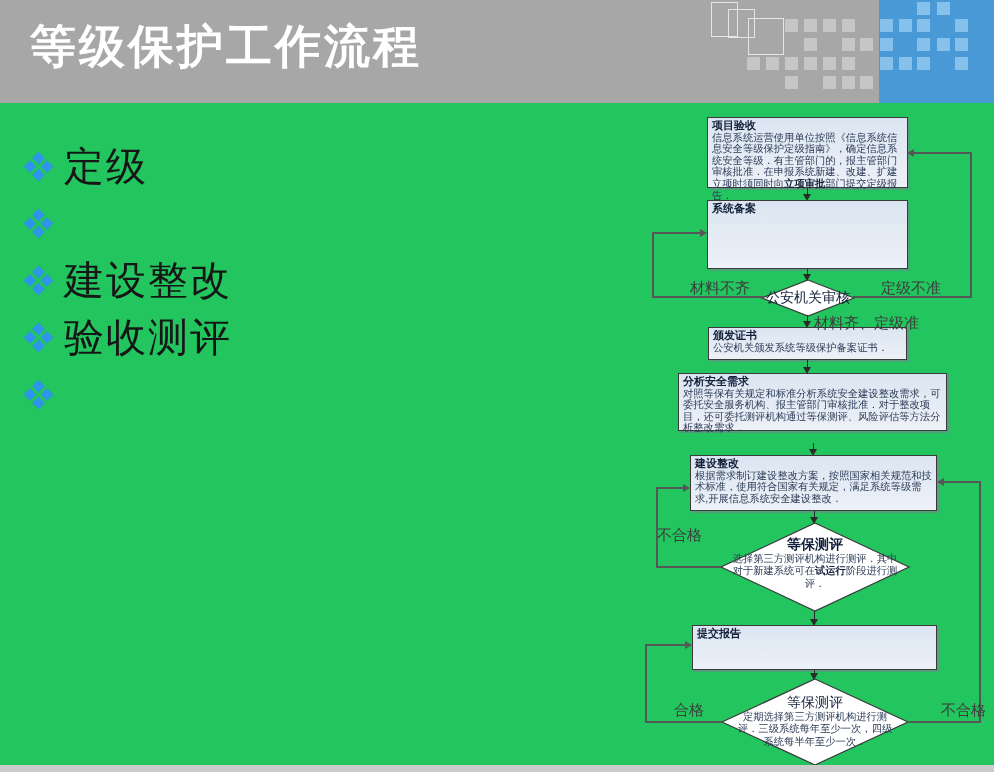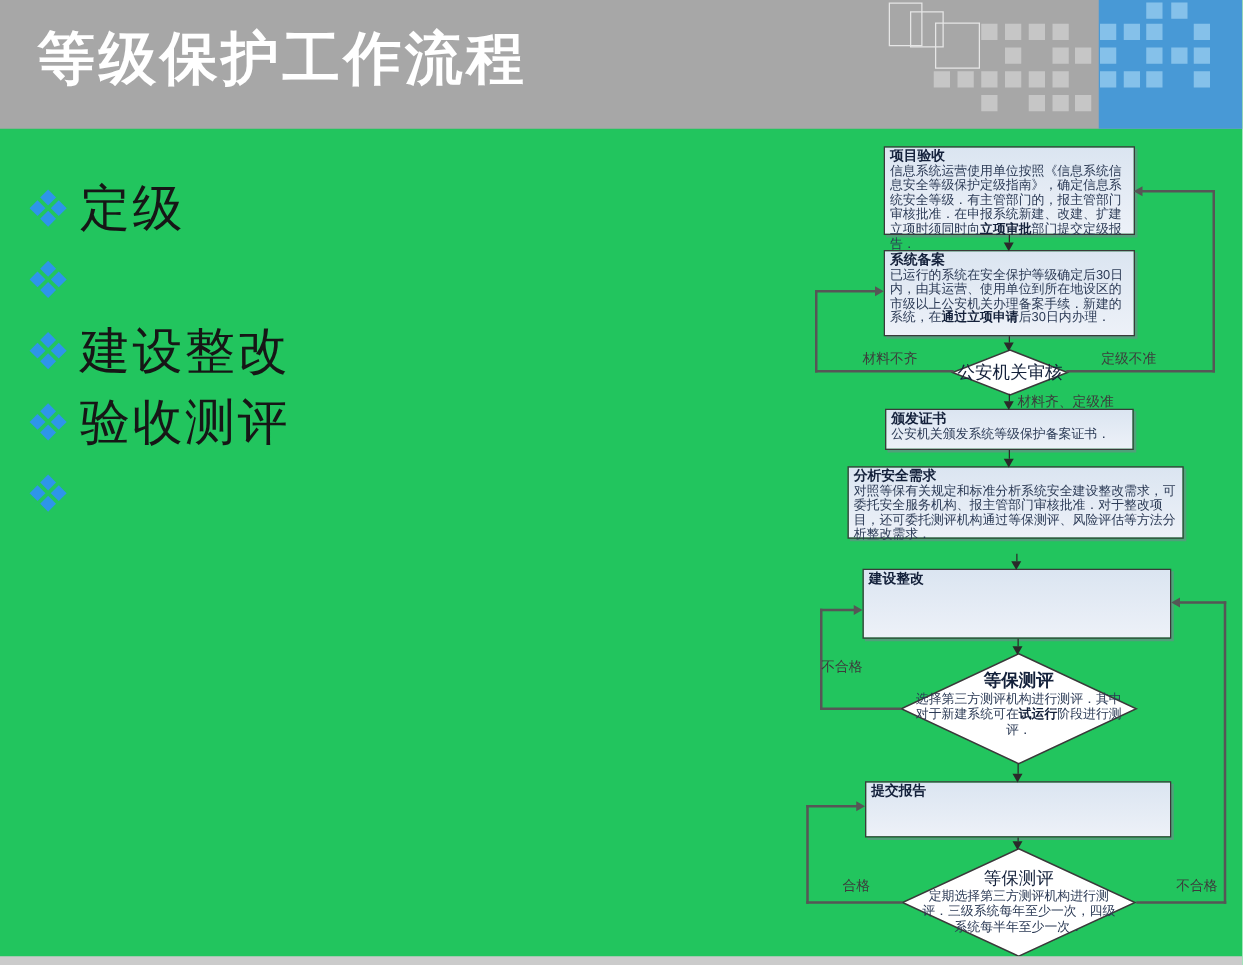--- a/index.html
+++ b/index.html
@@ -55,21 +55,21 @@
 
   .cl{position:absolute;width:1px;background:var(--connector,#2a2a2a);}       
   .ll-h{position:absolute;height:2px;background:var(--loop-line,#565656);}    
   .ll-v{position:absolute;width:2px;background:var(--loop-line,#565656);}     
   .ad{position:absolute;width:0;height:0;border-left:4px solid transparent;
       border-right:4px solid transparent;border-top:7px solid var(--connector,#2a2a2a);}
   .ar{position:absolute;width:0;height:0;border-top:4px solid transparent;
       border-bottom:4px solid transparent;border-left:7px solid var(--loop-line,#565656);}
   .al{position:absolute;width:0;height:0;border-top:4px solid transparent;
       border-bottom:4px solid transparent;border-right:7px solid var(--loop-line,#565656);}
-  .lbl{position:absolute;font-size:11px;color:var(--label-text,#3c3c3c);white-space:nowrap;}
+  .lbl{position:absolute;font-size:15px;color:var(--label-text,#3c3c3c);white-space:nowrap;}
 
   #bottom-bar{position:absolute;left:0;top:765px;width:994px;height:7px;background:var(--bottom-bar,#cbcbcb);}
 </style>
 </head>
 <body>
 
 <div id="slide">
 
   <div id="header">
     <div id="slide-title">等级保护工作流程</div>
@@ -159,32 +159,32 @@
     </ul>
 
   <div>
 
     <div class="box" id="box1">
       <span class="bt">项目验收</span>
       <span><span>信息系统运营使用单位按照《信息系统信息安全等级保护定级指南》，确定信息系统安全等级．有主管部门的，报主管部门审核批准．在申报系统新建、改建、扩建立项时须同时向</span><span class="bseg">立项审批</span><span>部门提交定级报告．</span></span>
     </div>
     <div class="box" id="box2">
       <span class="bt">系统备案</span>
-      <span><span>已运行的系统在安全保护等级确定后30日内，由其运营、使用单位到所在地设区的市级以上公安机关办理备案手续．新建的系统，在</span><span class="bseg">通过立项申请</span><span>后30日内办理．</span></span>
     </div>
     <div class="box" id="box3">
       <span class="bt">颁发证书</span>
       <span><span>公安机关颁发系统等级保护备案证书．</span></span>
     </div>
     <div class="box" id="box4">
       <span class="bt">分析安全需求</span>
       <span><span>对照等保有关规定和标准分析系统安全建设整改需求，可委托安全服务机构、报主管部门审核批准．对于整改项目，还可委托测评机构通过等保测评、风险评估等方法分析整改需求．</span></span>
     </div>
     <div class="box" id="box5">
       <span class="bt">建设整改</span>
+      <span><span>根据需求制订建设整改方案，按照国家相关规范和技术标准，使用符合国家有关规定，满足系统等级需求,开展信息系统安全建设整改．</span></span>
     </div>
     <div class="box" id="box6">
       <span class="bt">提交报告</span>
     </div>
 
     <div class="dia" id="d1">
       <svg width="96" height="40">
         <polygon points="48,2 94,20 48,38 2,20" fill="#ffffff" stroke="#3a3a3a" stroke-width="1.2"></polygon>
       </svg>
       <div class="dtxt"><span class="dtit">公安机关审核</span></div>

